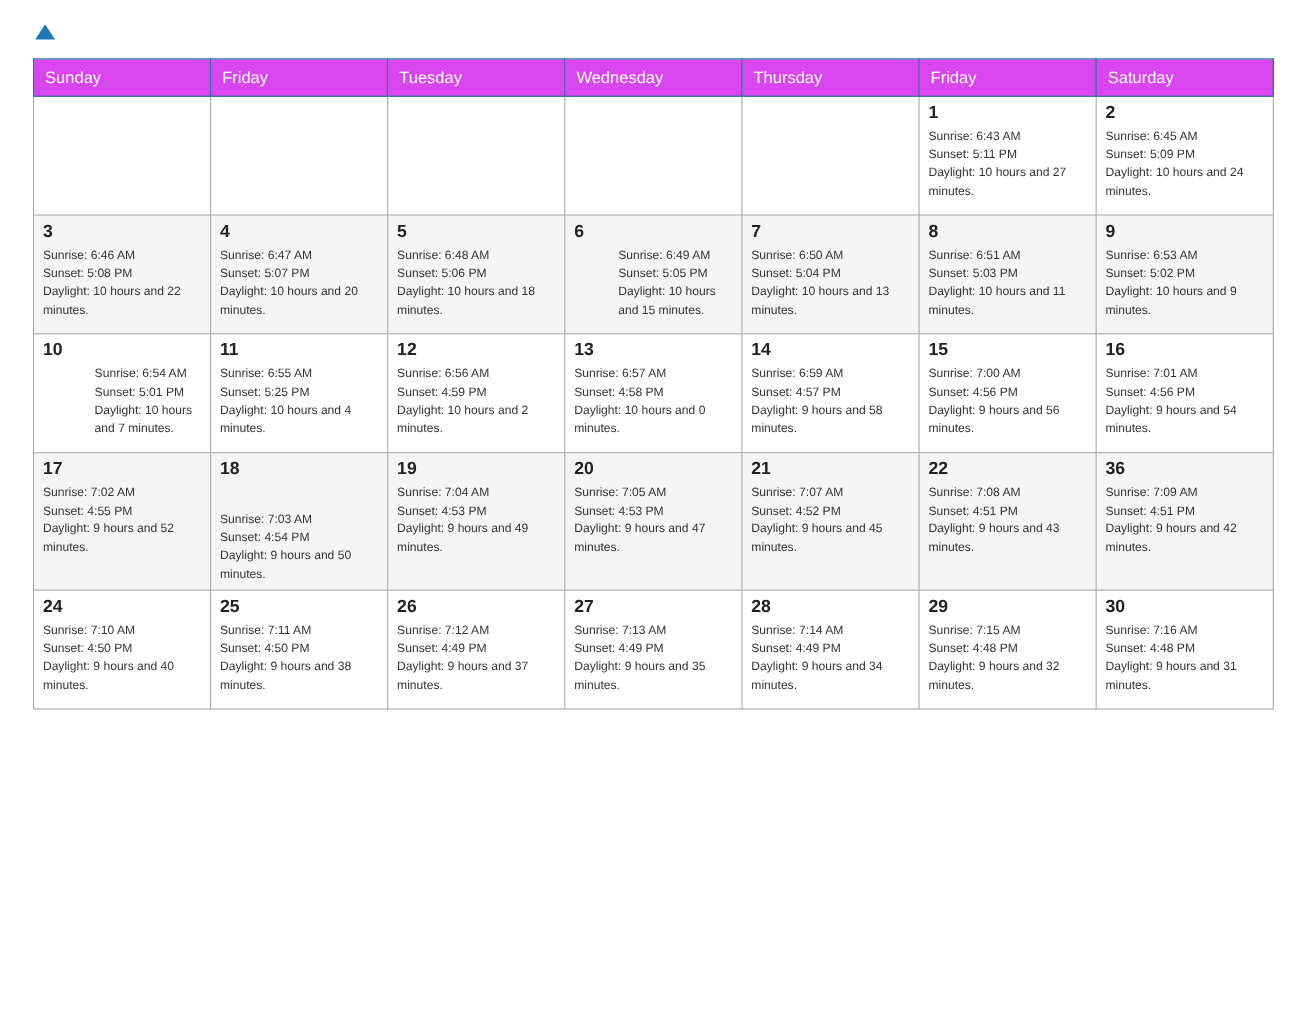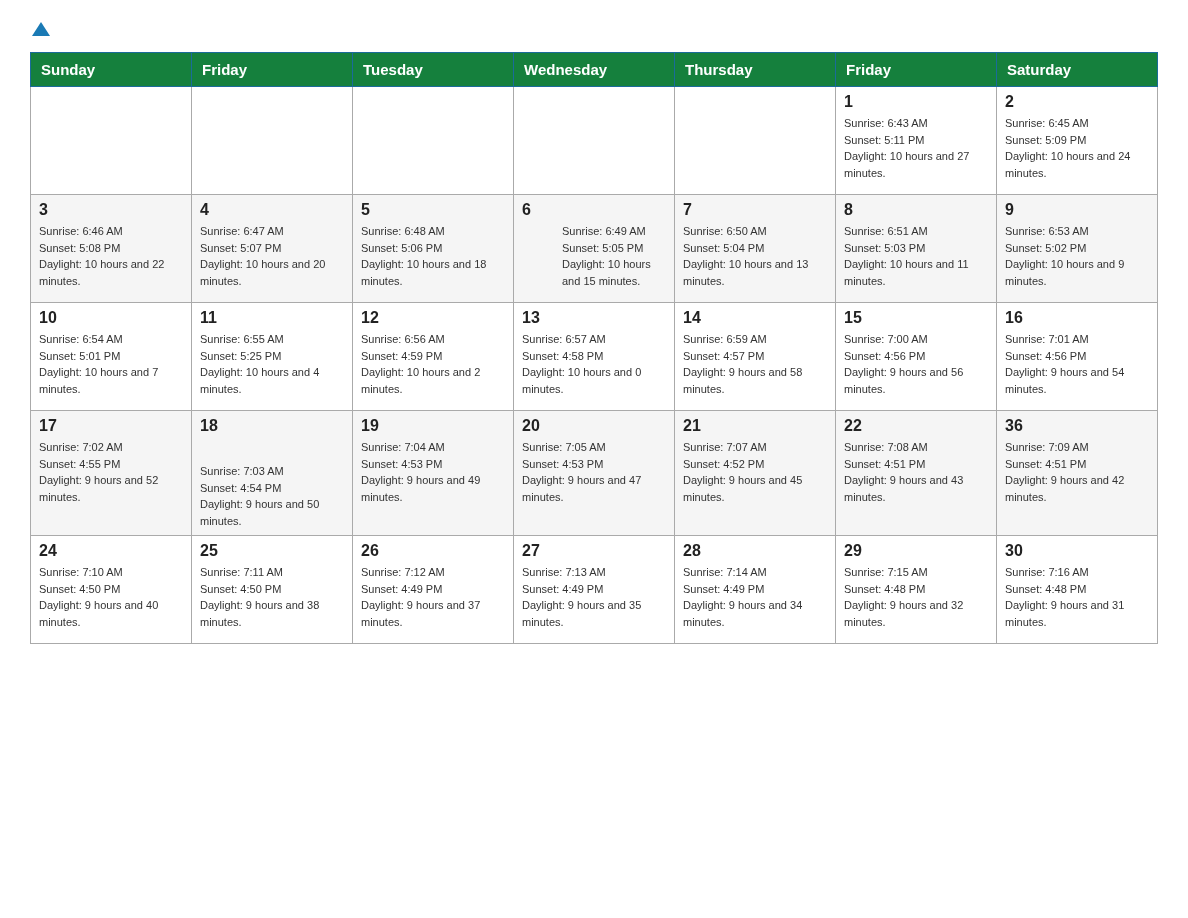--- a/index.html
+++ b/index.html
@@ -49,24 +49,24 @@
     .location {
       font-size: 22px;
       color: #555;
     }
     .calendar-table {
       width: 100%;
       border-collapse: collapse;
       margin-top: 8px;
     }
     .calendar-table th {
-      background-color: #15803d;
+      background-color: #d946ef;
       color: #fff;
       font-size: 15px;
-      font-weight: bold;
+      font-weight: normal;
       padding: 8px 10px;
       text-align: left;
       border: 1px solid #1a6b9a;
     }
     .calendar-table td {
       border: 1px solid #aaa;
       vertical-align: top;
       padding: 6px 8px;
       width: 14.28%;
       min-height: 100px;
@@ -190,21 +190,21 @@
         <td>
           <div class="day-number">9</div>
           <div class="day-info" style="white-space: pre-line;">Sunrise: 6:53 AM
 Sunset: 5:02 PM
 Daylight: 10 hours and 9 minutes.</div>
         </td>
       </tr>
       <tr class="week-row">
         <td>
           <div class="day-number">10</div>
-          <div class="day-info" style="white-space: pre-line;">Sunrise: 6:54 AM
+          <div class="day-info" style="white-space: pre-line; margin-left: 47px;">Sunrise: 6:54 AM
 Sunset: 5:01 PM
 Daylight: 10 hours and 7 minutes.</div>
         </td>
         <td>
           <div class="day-number">11</div>
           <div class="day-info" style="white-space: pre-line;">Sunrise: 6:55 AM
 Sunset: 5:25 PM
 Daylight: 10 hours and 4 minutes.</div>
         </td>
         <td>

